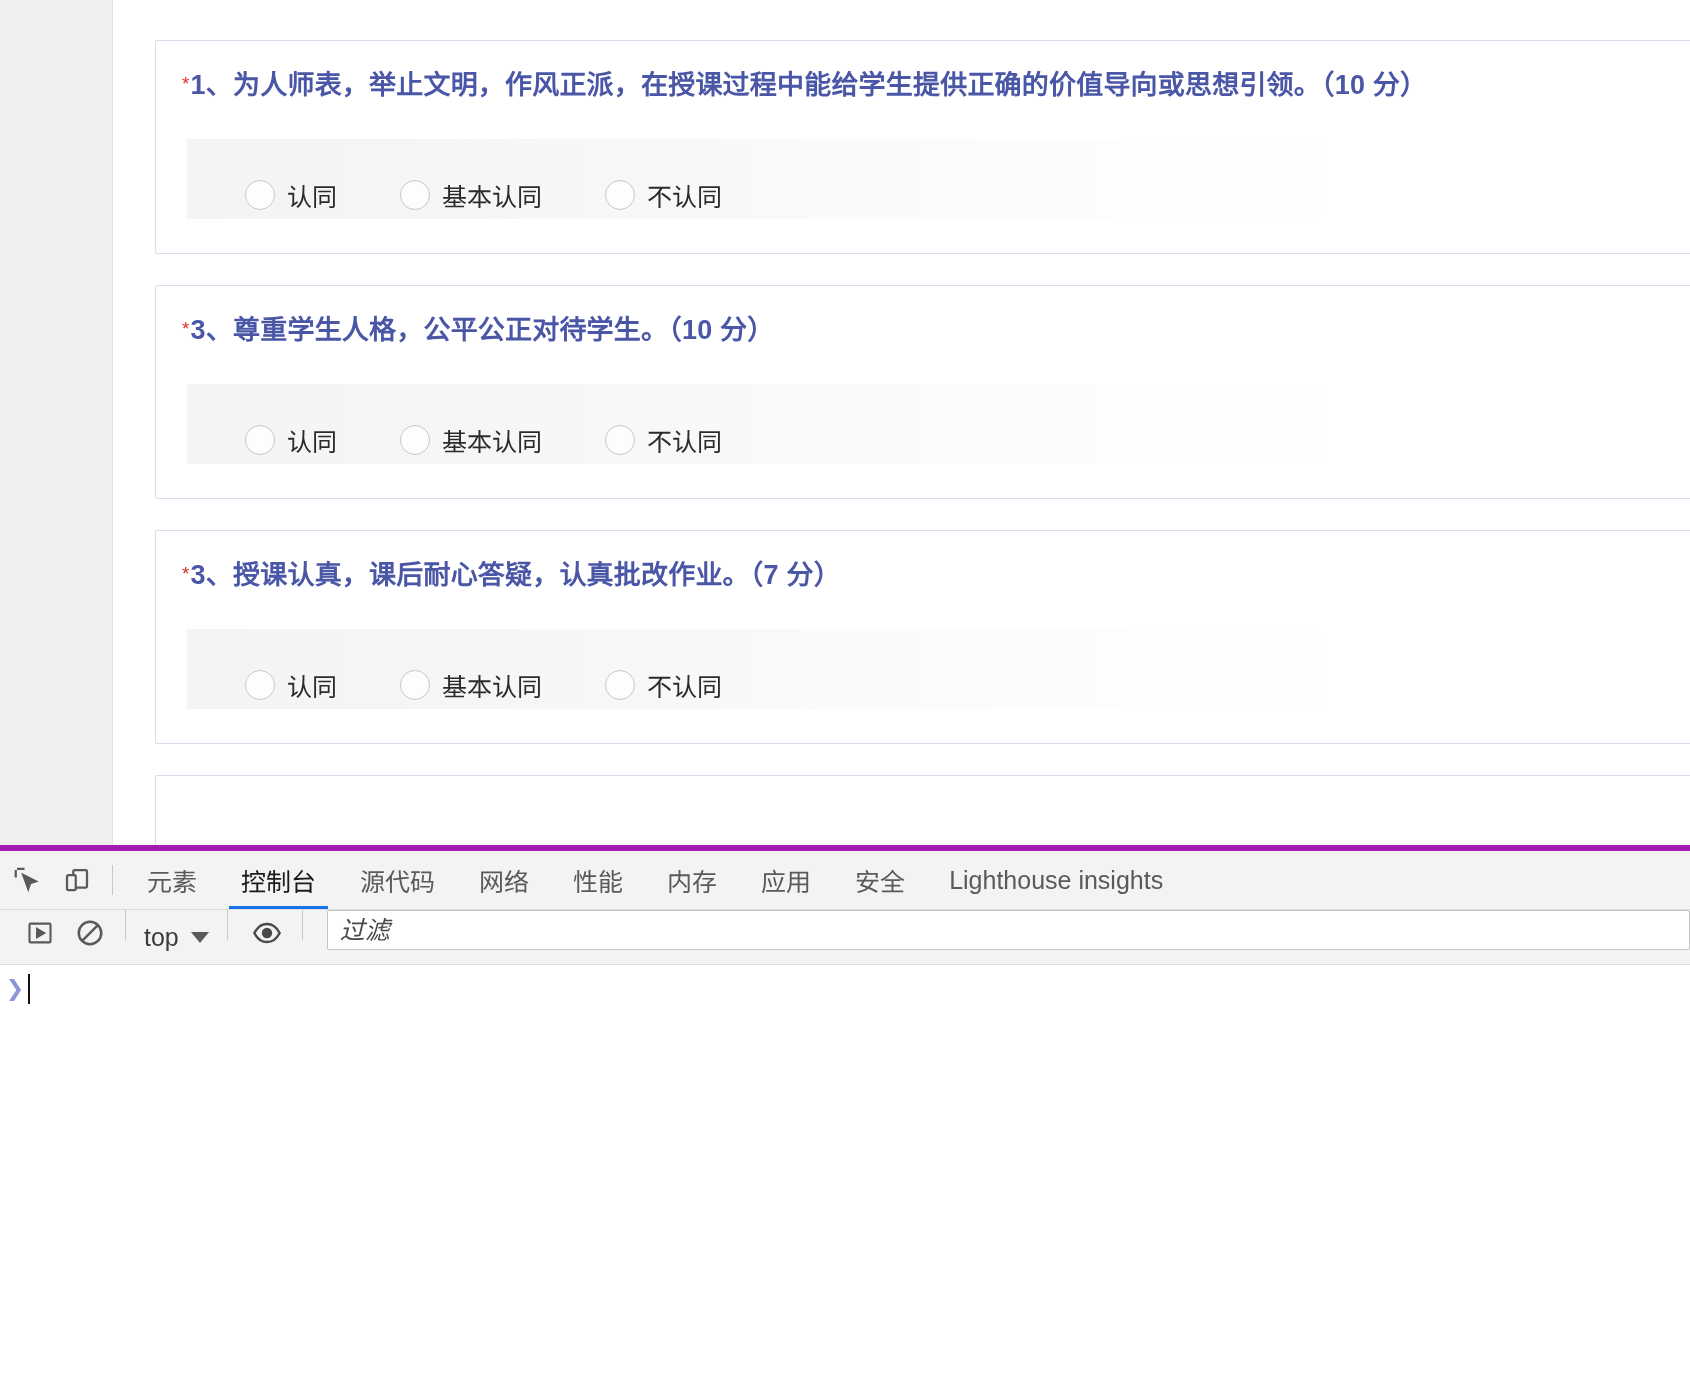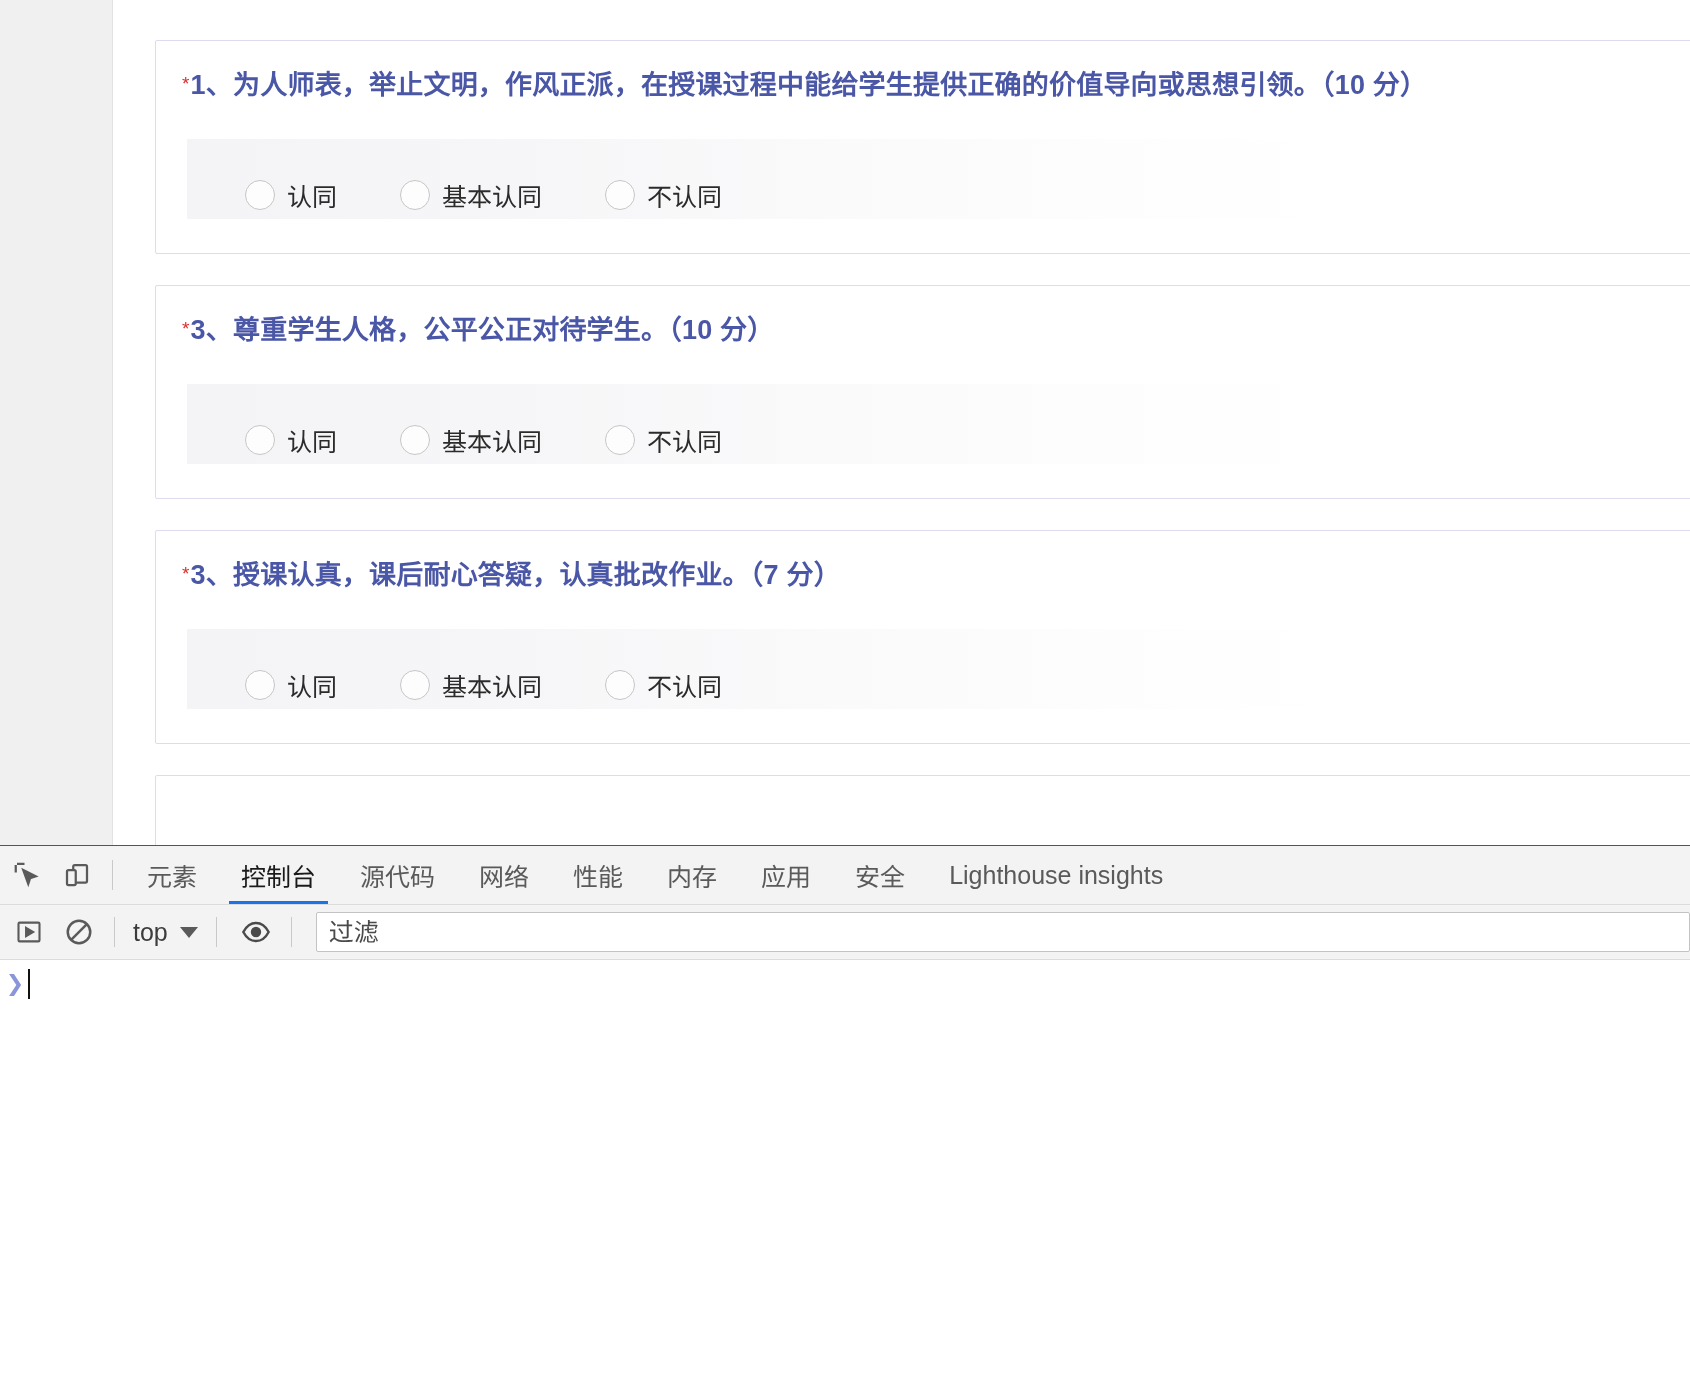--- a/index.html
+++ b/index.html
@@ -98,21 +98,21 @@
     color: #2b2b2b;
     white-space: nowrap;
   }
 
   
   .devtools {
     position: absolute;
     left: 0; top: 845px;
     width: 1690px; height: 531px;
     background: #c2410c;
-    border-top: 1px solid #a21caf;
+    border-top: 6px solid #a21caf;
     overflow: hidden;
   }
   .dt-tabbar {
     display: flex;
     align-items: center;
     height: 59px;
     background: #f3f3f3;
     border-bottom: 1px solid #dcdcdc;
     padding-left: 0;
     overflow: hidden;
@@ -146,25 +146,24 @@
     content: "";
     position: absolute;
     left: 10px; right: 10px; bottom: 0;
     height: 3px;
     background: #1a73e8;
   }
   .dt-tab .flask { margin-left: 10px; display: inline-flex; }
 
   .dt-toolbar {
     display: flex;
-    align-items: center;
     height: 55px;
     background: #f3f3f3;
     border-bottom: 1px solid #dcdcdc;
-    padding-left: 2px;
+    padding-left: 13px;
   }
   .dt-ctxsel {
     display: flex; align-items: center;
     font-size: 25px; color: #3c3c3c;
     padding: 0 6px;
     cursor: pointer;
     white-space: nowrap;
   }
   .caret {
     width: 0; height: 0;
@@ -179,20 +178,21 @@
     margin-left: 12px;
     margin-right: 0;
     border: 1px solid #c3c3c3;
     border-radius: 2px;
     background: #ffffff;
     font-size: 25px;
     color: #1a1a1a;
     padding: 0 12px;
     font-family: "Liberation Sans", sans-serif;
     outline: none;
+    font-style: italic;
   }
   .dt-filter::placeholder { color: #4a4a4a; }
 
   .dt-console {
     height: 417px;
     background: #ffffff;
     position: relative;
   }
   .dt-prompt-row {
     display: flex;

